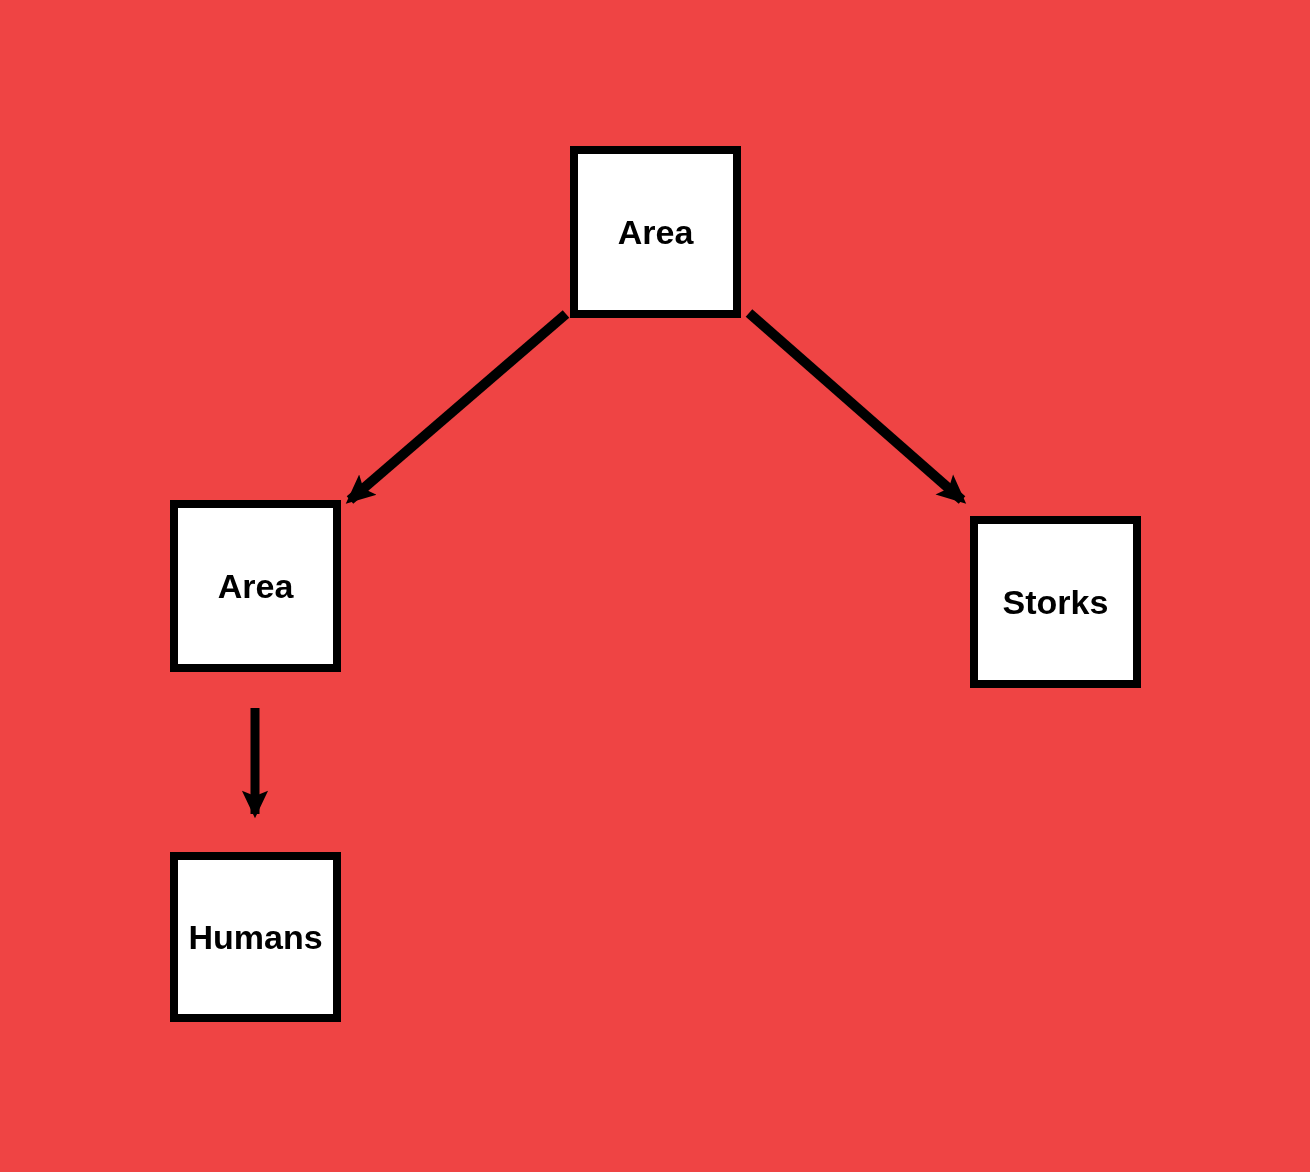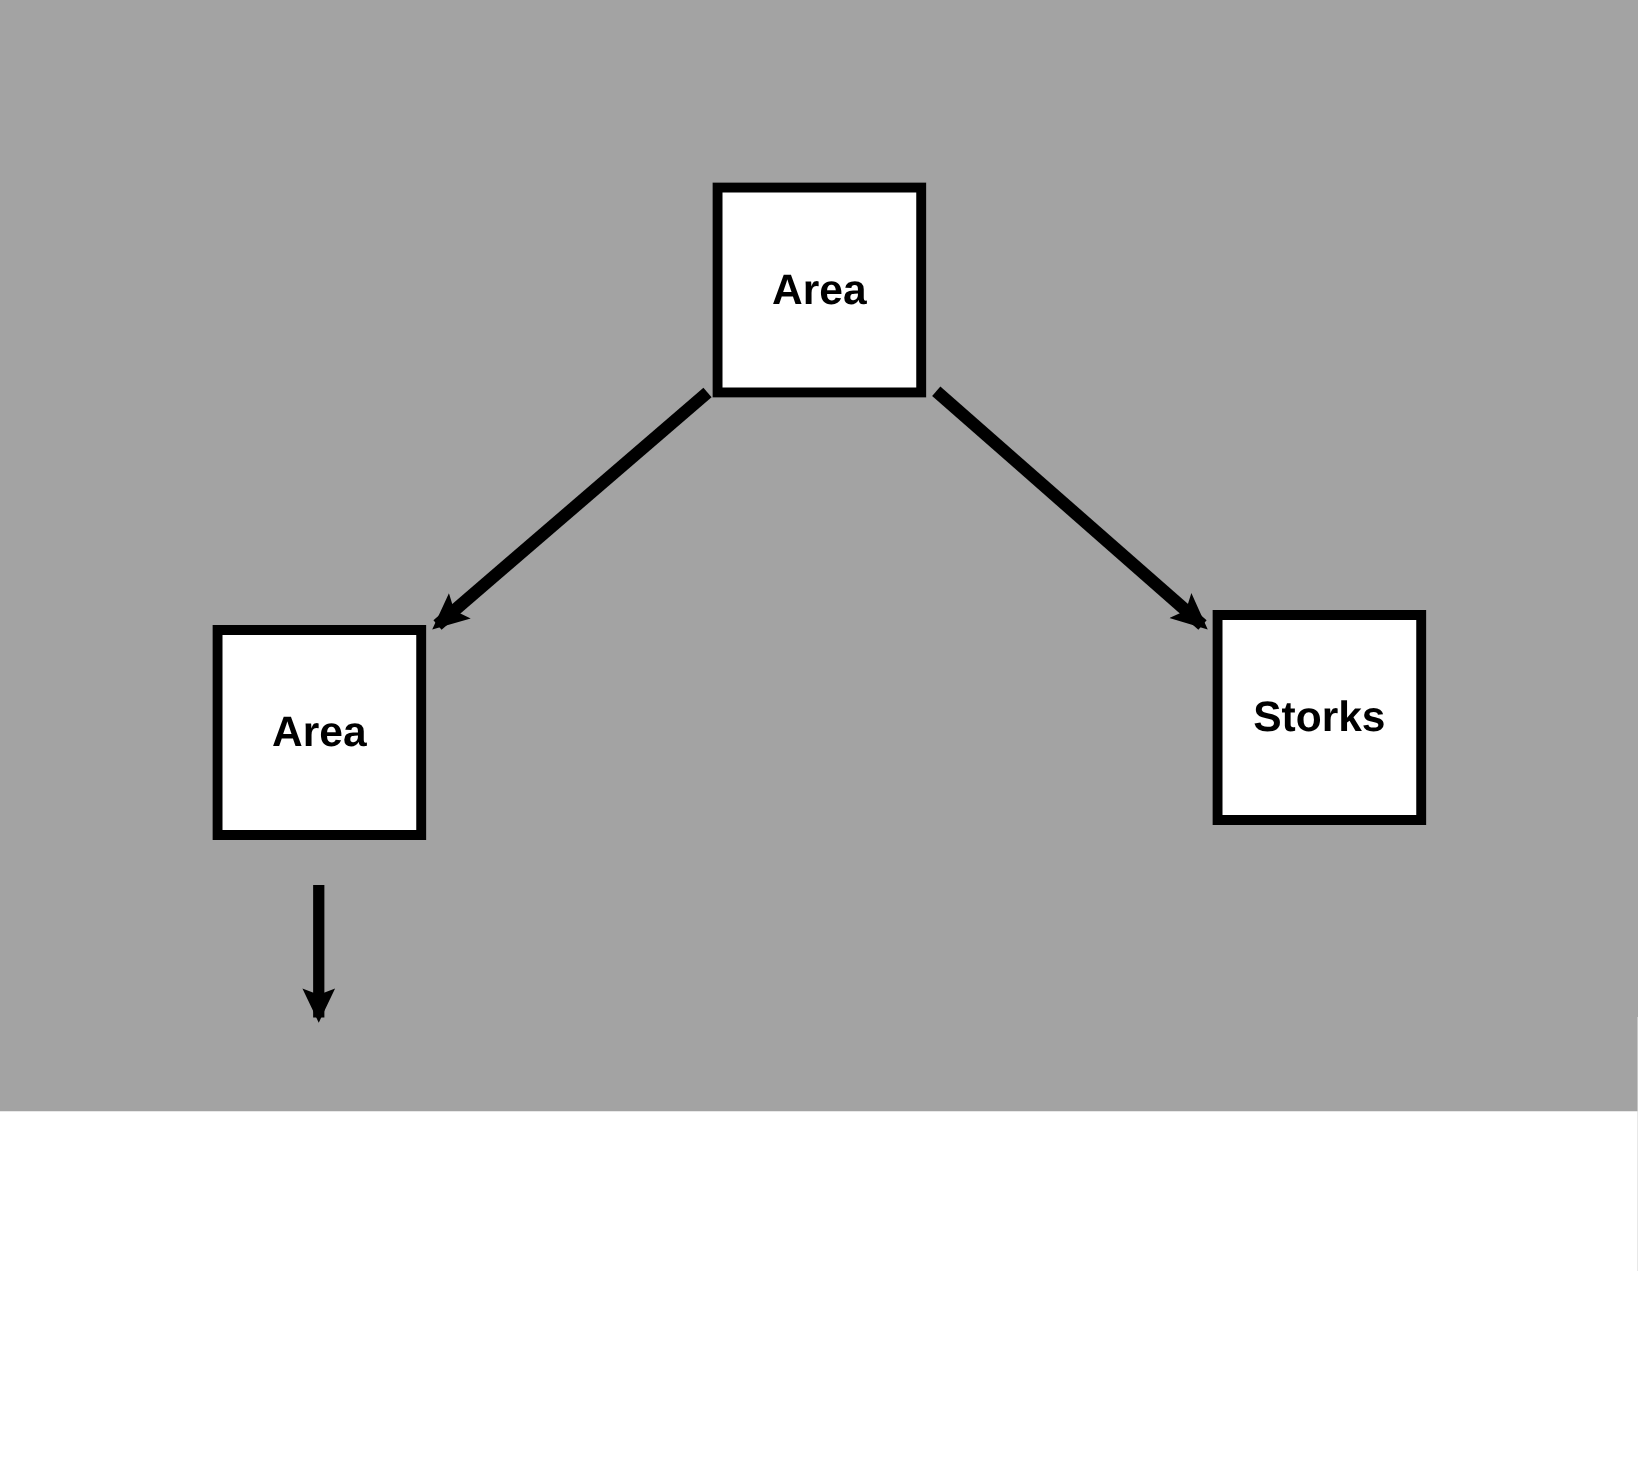--- a/index.html
+++ b/index.html
@@ -10,22 +10,22 @@
   }
   body {
     width: 1310px;
     height: 1172px;
     font-family: "Liberation Sans", sans-serif;
     overflow: hidden;
   }
   #canvas {
     position: relative;
     width: 1310px;
-    height: 889px;
-    background: #a3a3a3;
+    height: 1172px;
+    background: #ef4444;
   }
   #edge-layer {
     position: absolute;
     left: 0;
     top: 0;
     width: 1310px;
     height: 1172px;
     pointer-events: none;
   }
   .node {
@@ -42,21 +42,21 @@
     font-weight: bold;
     font-size: 34px;
     line-height: 1;
     color: #000000;
     white-space: nowrap;
     letter-spacing: 0px;
   }
   
   #node-area   { left: 570px; top: 146px; width: 171px; height: 172px; }
   #node-birth  { left: 170px; top: 500px; width: 171px; height: 172px; }
-  #node-storks { left: 970px; top: 488px; width: 171px; height: 172px; }
+  #node-storks { left: 970px; top: 516px; width: 171px; height: 172px; }
   #node-humans { left: 170px; top: 852px; width: 171px; height: 170px; }
 </style>
 </head>
 <body>
 
 <div id="canvas">
 
   <svg id="edge-layer" viewBox="0 0 1310 1172" width="1310" height="1172" xmlns="http://www.w3.org/2000/svg">
     <defs>
       <marker id="arrow-fat" viewBox="0 0 10 10" refX="7.6" refY="5" markerWidth="3.1" markerHeight="3.1" orient="auto-start-reverse">
@@ -79,14 +79,17 @@
   </div>
 
   <div class="node" id="node-birth">
     <span class="node-label">Area</span>
   </div>
 
   <div class="node" id="node-storks">
     <span class="node-label">Storks</span>
   </div>
 
+  <div class="node" id="node-humans">
+    <span class="node-label">Humans</span>
+  </div>
 
 </div>
 
 </body></html>

